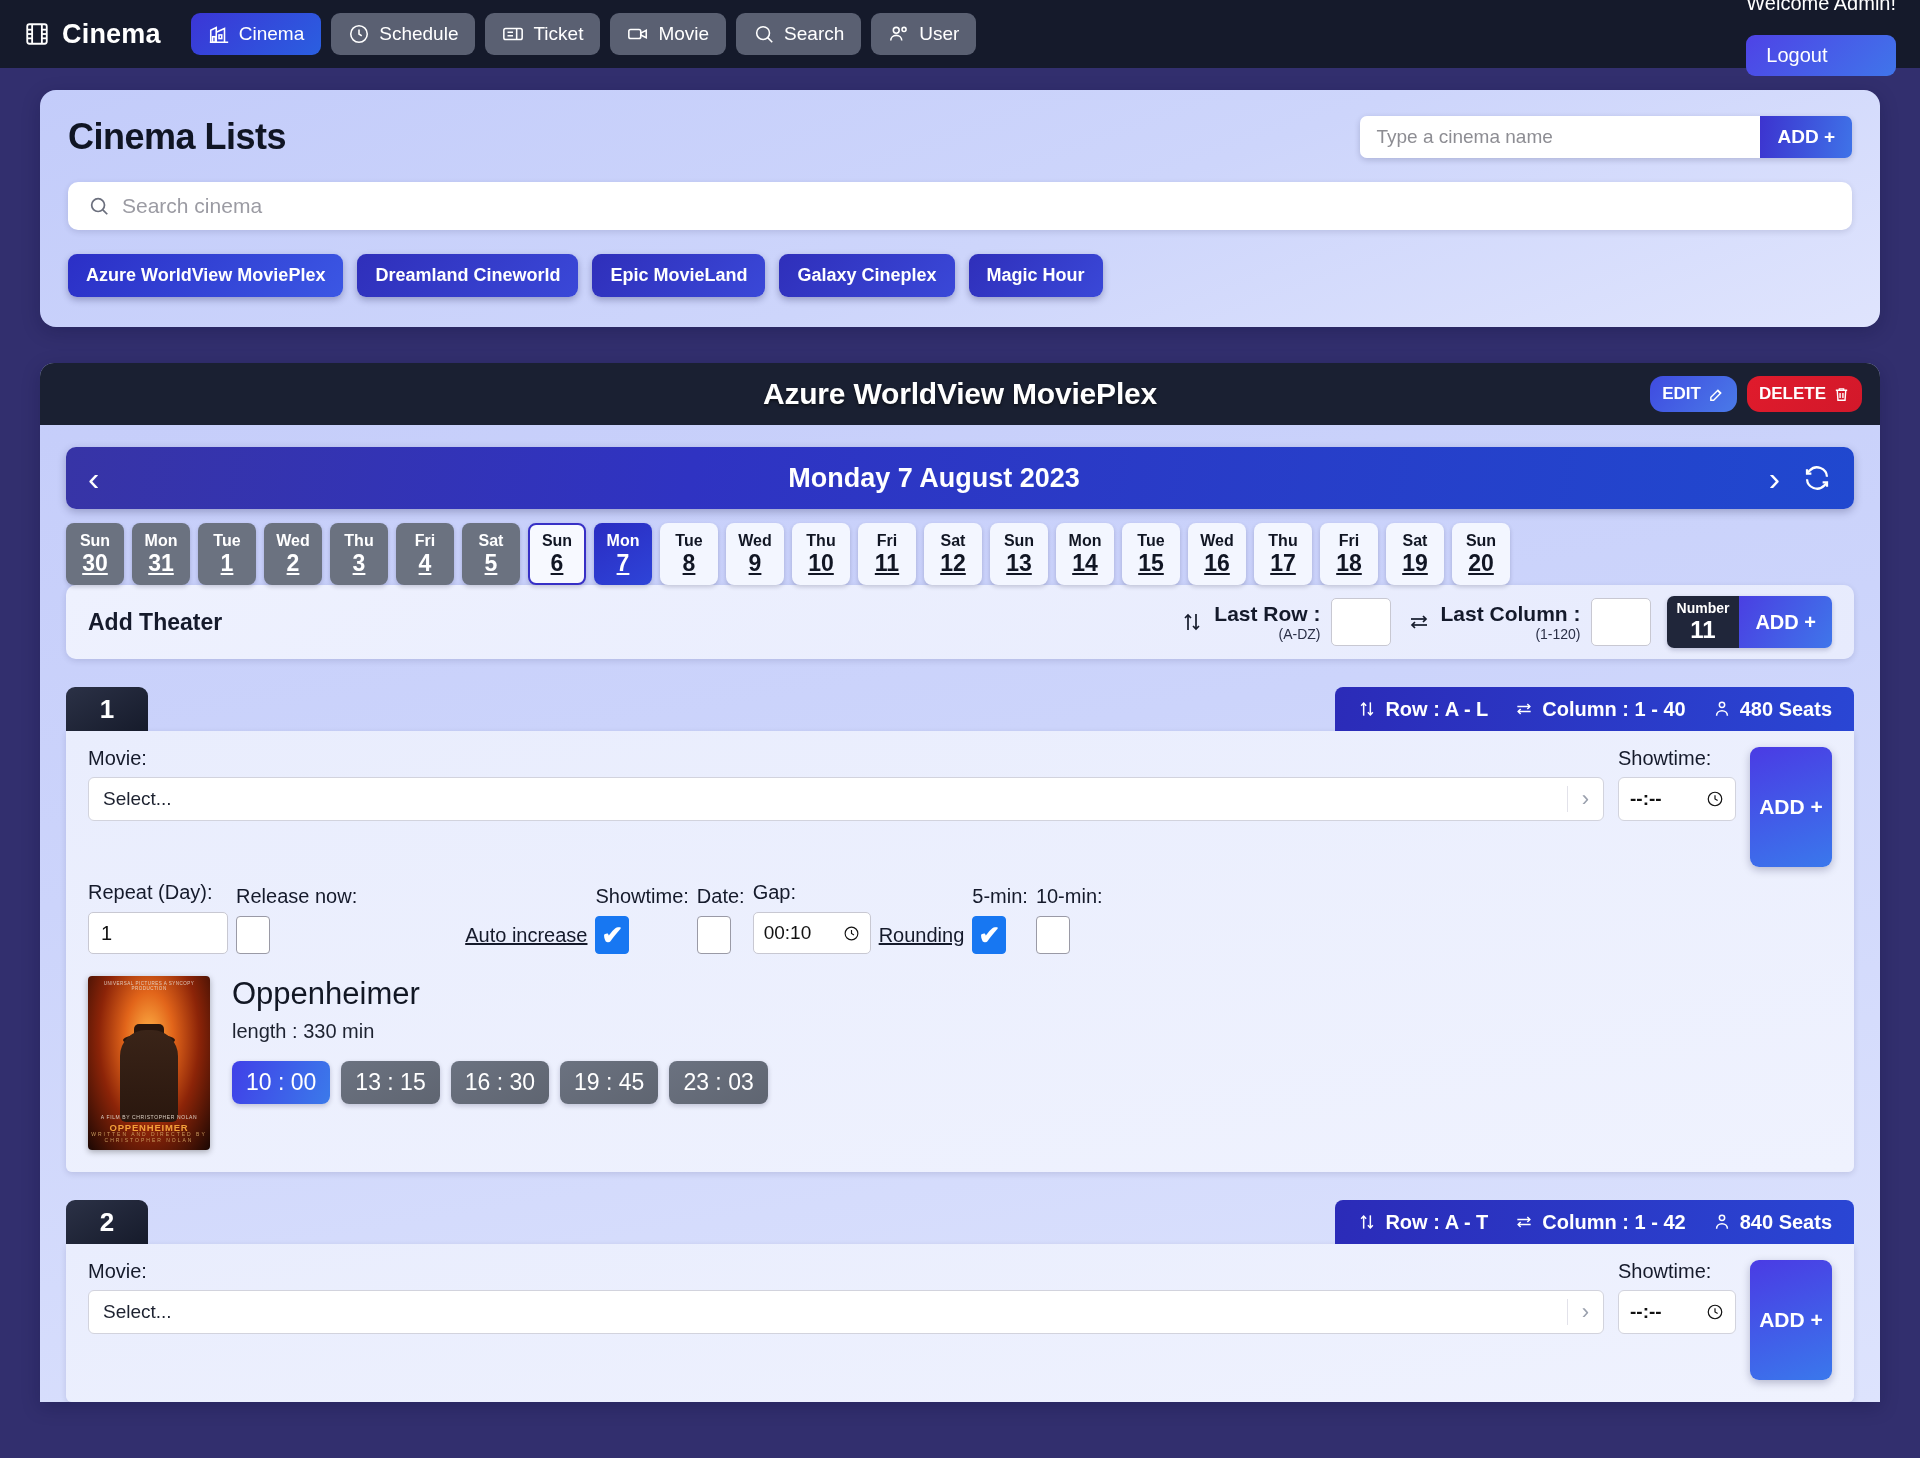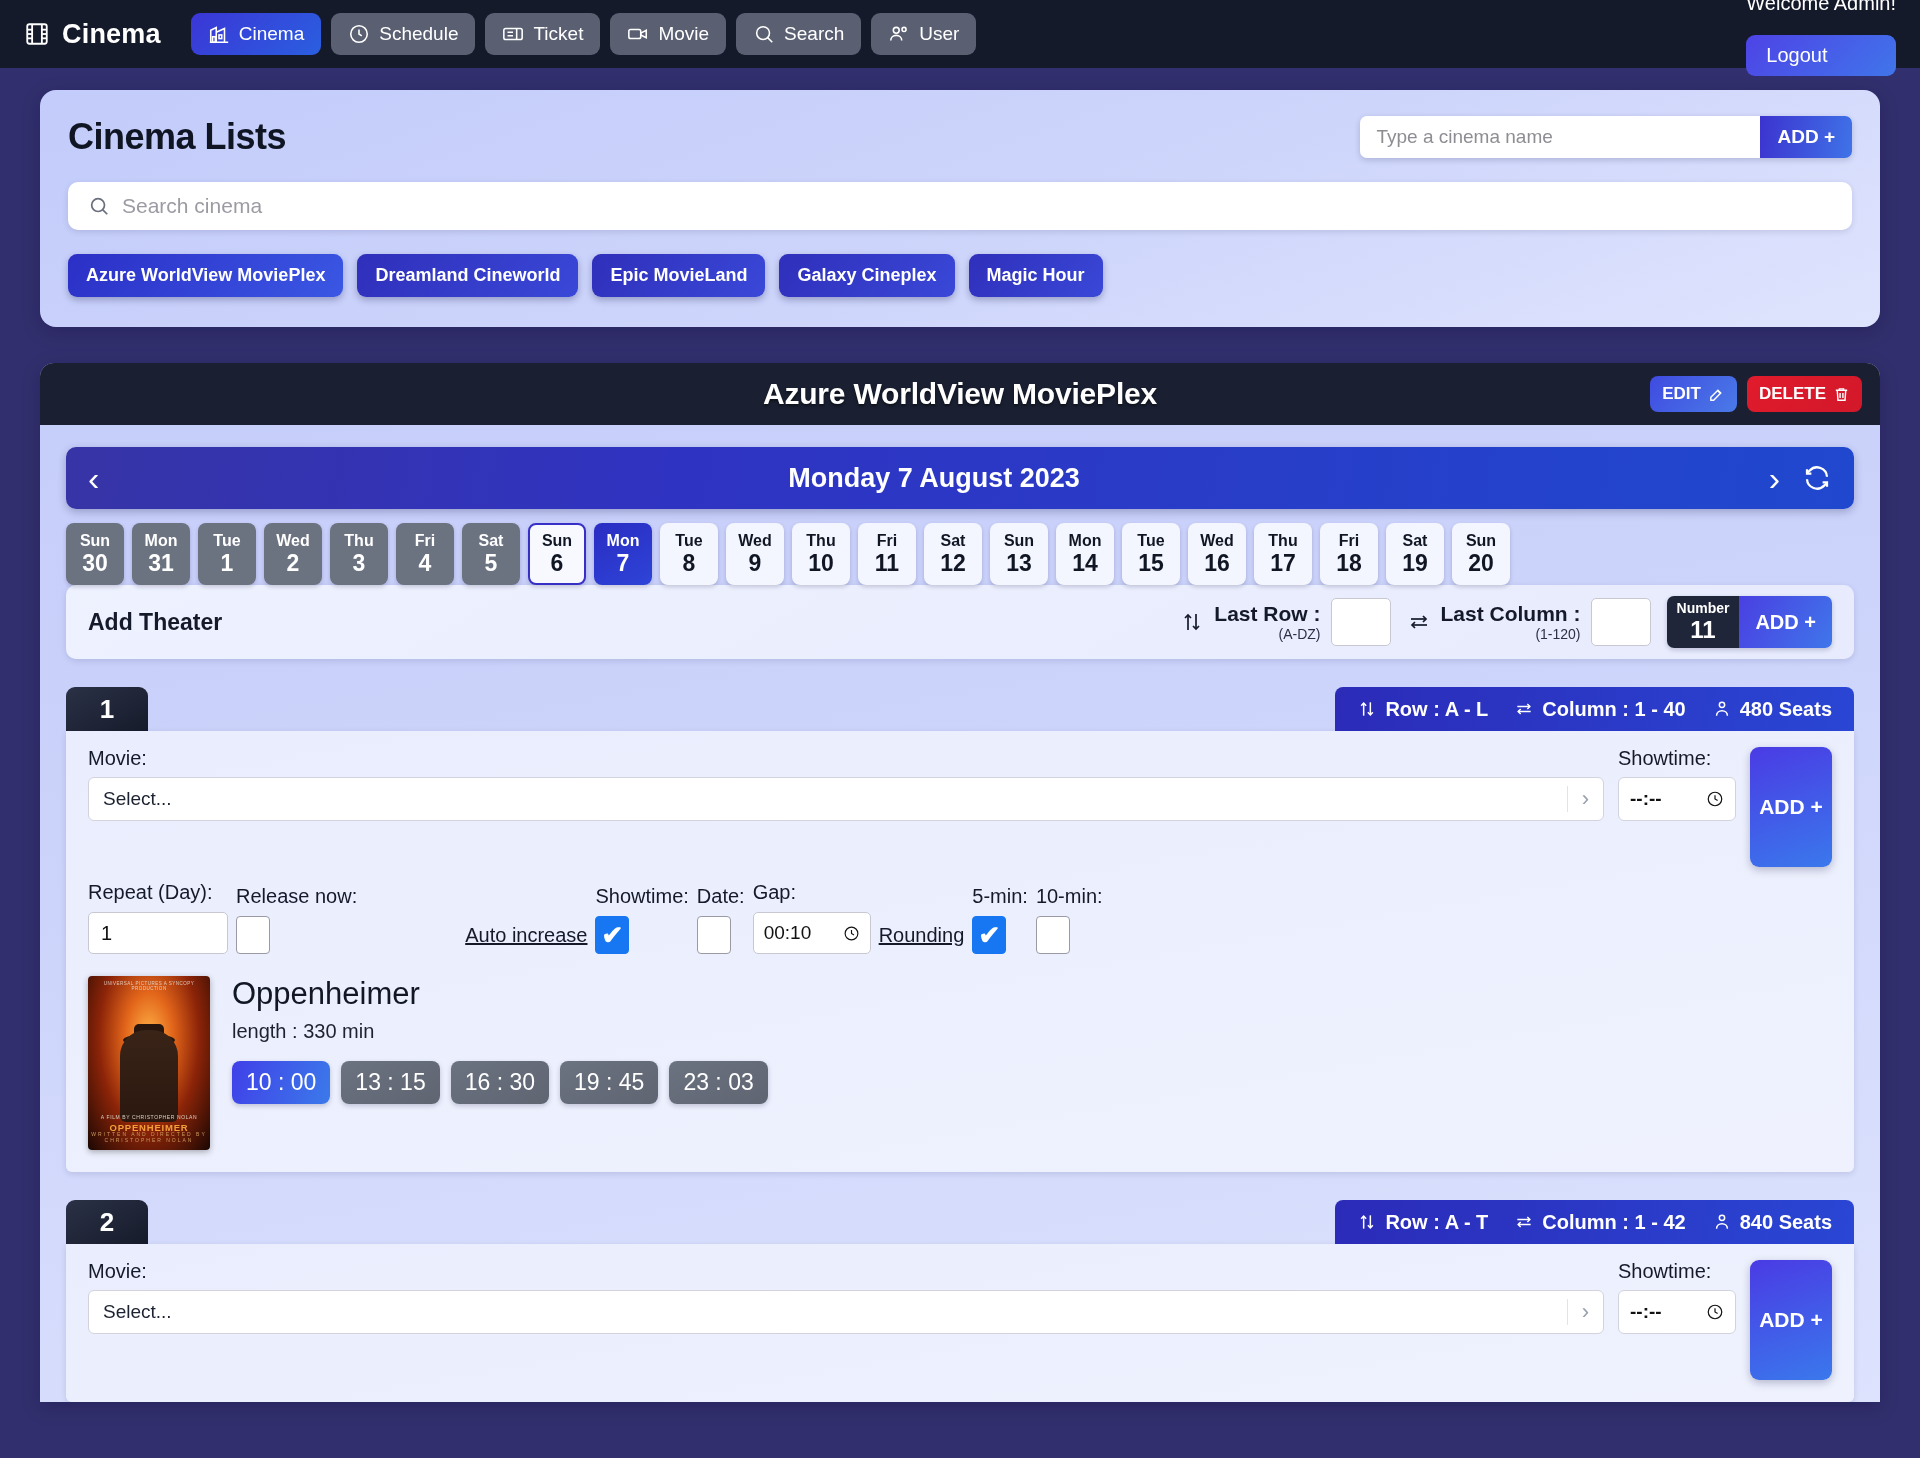--- a/index.html
+++ b/index.html
@@ -94,21 +94,21 @@
   }
   .detail-title {
     position:absolute; left:0; right:0; text-align:center;
     color:#fff; font-size:30px; font-weight:800; letter-spacing:-.2px;
     text-shadow: 0 2px 3px rgba(0,0,0,.5);
   }
   .head-actions { margin-left:auto; display:flex; gap:10px; z-index:2; }
   .btn-edit, .btn-del {
     display:flex; align-items:center; gap:7px;
     color:#fff; font-weight:700; font-size:17px;
-    padding: 8px 12px; border-radius:8px; cursor:pointer;
+    padding: 8px 12px; border-radius:13px; cursor:pointer;
   }
   .btn-edit { background: linear-gradient(130deg,#3f4be0,#4a7ae8); }
   .btn-del  { background: linear-gradient(130deg,#e01b2c,#d2182a); }
 
   .detail-body { padding: 22px 26px 0 26px; }
 
   
   .datebar {
     background: linear-gradient(100deg,#3734a6 0%, #2f33c2 35%, #2048cf 100%);
     border-radius: 10px; height: 62px;
@@ -120,21 +120,21 @@
   .datebar .right { display:flex; align-items:center; gap:22px; }
 
   .days { display:flex; gap:8px; margin-top: 14px; }
   .day {
     width: 58px; height: 62px; border-radius: 8px;
     display:flex; flex-direction:column; align-items:center; justify-content:center;
     background:#6b7280; color:#fff; cursor:pointer;
     box-shadow:0 2px 4px rgba(10,10,50,.18);
   }
   .day .dw { font-size:16px; font-weight:700; line-height:1.15; }
-  .day .dd { font-size:23px; font-weight:800; line-height:1.15; }
+  .day .dd { font-size:23px; font-weight:800; line-height:1.15;text-decoration:underline; }
   .day.future { background:#f3f6ff; color:#111624; }
   .day.today  { background:#f7f9ff; color:#111624; border:2px solid #3730c6; }
   .day.selected { background: linear-gradient(150deg,#2a2cc2,#2e44d8); color:#fff; }
 
   .theaters-h { font-size: 38px; font-weight: 800; color:#131827; margin: 24px 0 16px 2px; }
 
   
   .add-theater {
     background: linear-gradient(150deg,#eef1fe,#e7ebfd);
     border-radius: 10px; height: 74px;

